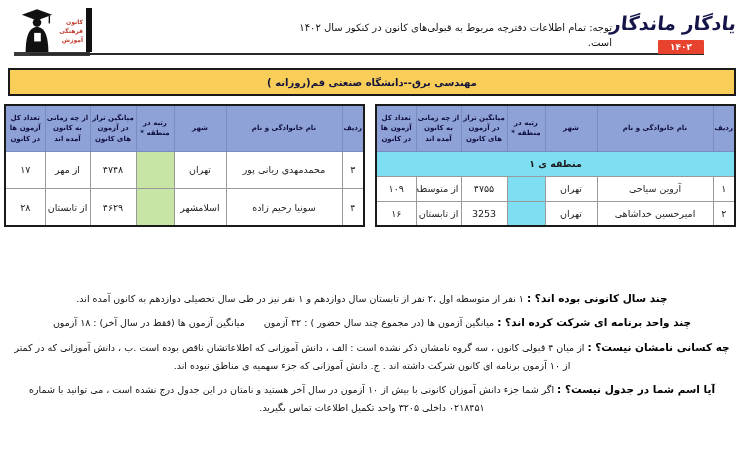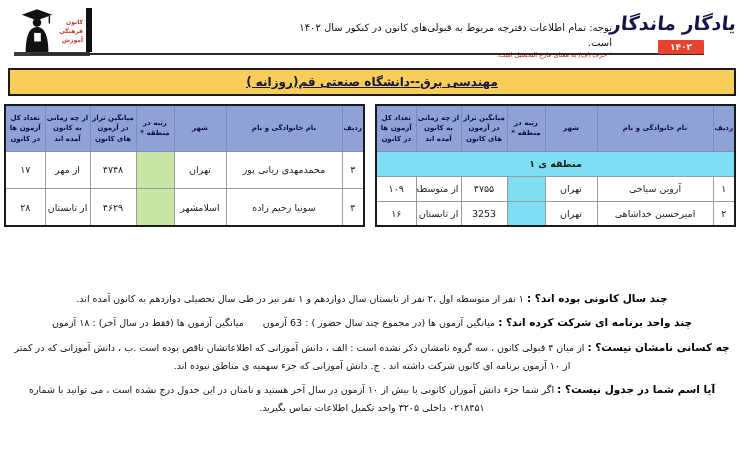--- a/index.html
+++ b/index.html
@@ -28,21 +28,21 @@
   .logo-row { display:flex; flex-direction:row-reverse; align-items:flex-start; gap:3px;
               justify-content:flex-end; }
   .logo-words { display:flex; flex-direction:column; gap:1px; padding-top:12px; }
   .logo-word { font-size:6px; color:#c0392b; font-weight:bold; line-height:1.3; text-align:right; }
   .logo-bar { width:6px; height:44px; background:#111111; margin-top:2px; }
   .logo-base { position:absolute; bottom:4px; right:2px; width:76px; height:4px; background:#3a3a3a; }
 
   
   .title-bar { margin:8px 8px 0 8px; height:28px; background:#f8ce59;
                border:2px solid #1a1a1a; display:flex; align-items:center; justify-content:center; }
-  .title-text { font-size:12px; font-weight:bold; color:#14143c;text-decoration:underline; }
+  .title-text { font-size:10px; font-weight:bold; color:#14143c; }
 
   
   .tables-wrap { display:flex; flex-direction:row; gap:10px; margin:8px 8px 0 8px; }
   table.res { width:359px; border-collapse:collapse; table-layout:fixed;
               border:2px solid #1a1a1a; background:#ffffff; }
   table.res th { background:#8fa2d7; color:#0d0d3d; font-weight:bold; font-size:7px;
                  line-height:1.5; padding:3px 1px; border:1px solid #7a8cc0;
                  text-align:center; height:46px; vertical-align:middle; }
   table.res td { font-size:9.5px; color:#1c1c1c; border:1px solid #9a9a9a;
                  padding:4px 2px; text-align:center; height:25px; vertical-align:middle; }
@@ -64,21 +64,20 @@
 <body>
 
 <div class="header">
   <div class="header-inner">
     <div class="brand-block">
       <div class="brand-callig">یادگار ماندگار</div>
       <div class="year-badge">۱۴۰۲</div>
     </div>
     <div class="notice-block">
       <div class="notice-main">توجه: تمام اطلاعات دفترچه مربوط به قبولی‌های کانون در کنکور سال ۱۴۰۲ است.</div>
-      <div class="notice-sub">* حرف (ف) به معنای فارغ التحصیل است.</div>
     </div>
     <div class="header-spacer"></div>
     <div class="logo-block">
       <div class="logo-row">
         <span>
           <svg width="38" height="50" viewBox="0 0 40 52">
             <polygon points="4,9 20,3 36,9 20,15" fill="#111111"></polygon>
             <line x1="33" y1="10" x2="33" y2="18" stroke="#111111" stroke-width="1.5"></line>
             <circle cx="20" cy="17" r="4.5" fill="#111111"></circle>
             <path d="M8,50 C8,30 12,22.5 20,21.5 C28,22.5 32,30 32,50 Z" fill="#111111"></path>
@@ -194,21 +193,21 @@
   </table>
 </div>
 
 <div class="footnotes">
   <p>
     <span class="fn-label">چند سال کانونی بوده اند؟ :</span>
     <span>۱ نفر از متوسطه اول ،۲ نفر از تابستان سال دوازدهم و ۱ نفر نیز در طی سال تحصیلی دوازدهم به کانون آمده اند.</span>
   </p>
   <p>
     <span class="fn-label">چند واحد برنامه ای شرکت کرده اند؟ :</span>
-    <span>میانگین آزمون ها (در مجموع چند سال حضور ) : 63 آزمون  میانگین آزمون ها (فقط در سال آخر) : ۱۸ آزمون</span>
+    <span>میانگین آزمون ها (در مجموع چند سال حضور ) : ۴۲ آزمون  میانگین آزمون ها (فقط در سال آخر) : ۱۸ آزمون</span>
   </p>
   <p>
     <span class="fn-label">چه کسانی نامشان نیست؟ :</span>
     <span>از میان ۴ قبولی کانون ، سه گروه نامشان ذکر نشده است : الف ، دانش آموزانی که اطلاعاتشان ناقص بوده است .ب ، دانش آموزانی که در کمتر از ۱۰ آزمون برنامه ای کانون شرکت داشته اند . ج. دانش آموزانی که جزء سهمیه ی مناطق نبوده اند.</span>
   </p>
   <p>
     <span class="fn-label">آیا اسم شما در جدول نیست؟ :</span>
     <span>اگر شما جزء دانش آموزان کانونی با بیش از ۱۰ آزمون در سال آخر هستید و نامتان در این جدول درج نشده است ، می توانید با شماره ۰۲۱۸۴۵۱ داخلی ۳۲۰۵ واحد تکمیل اطلاعات تماس بگیرید.</span>
   </p>
 </div>

